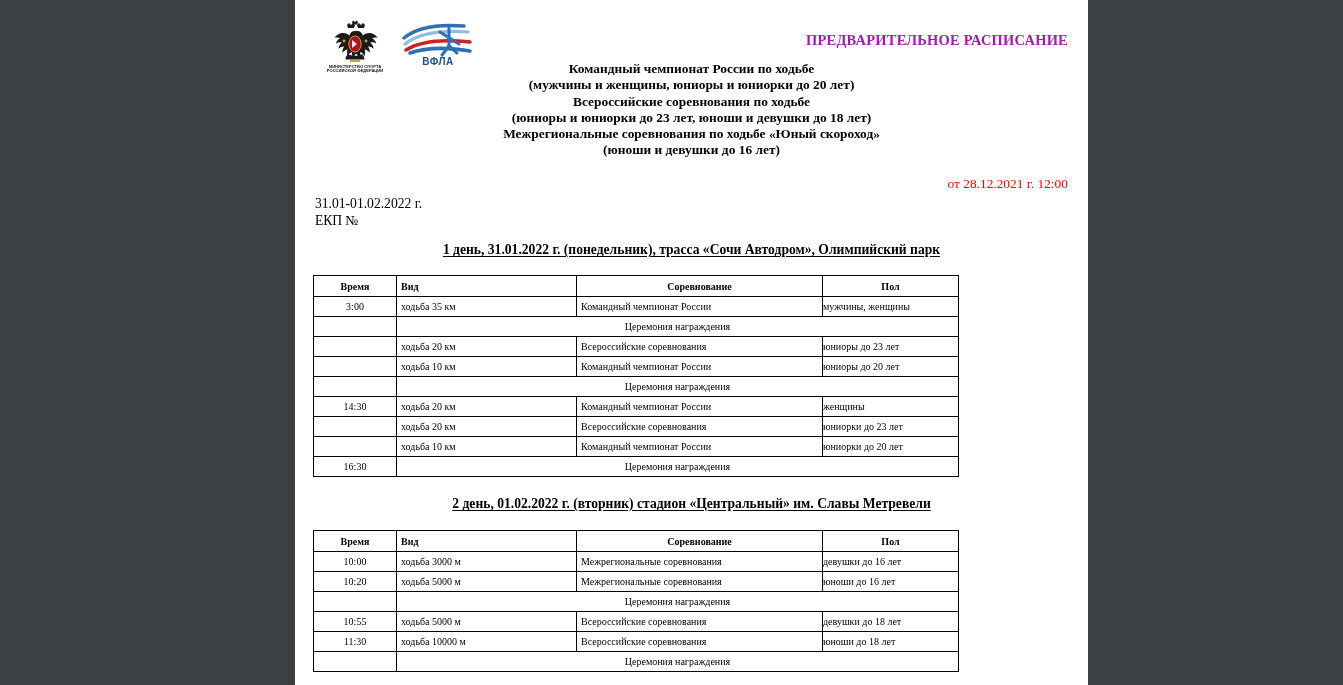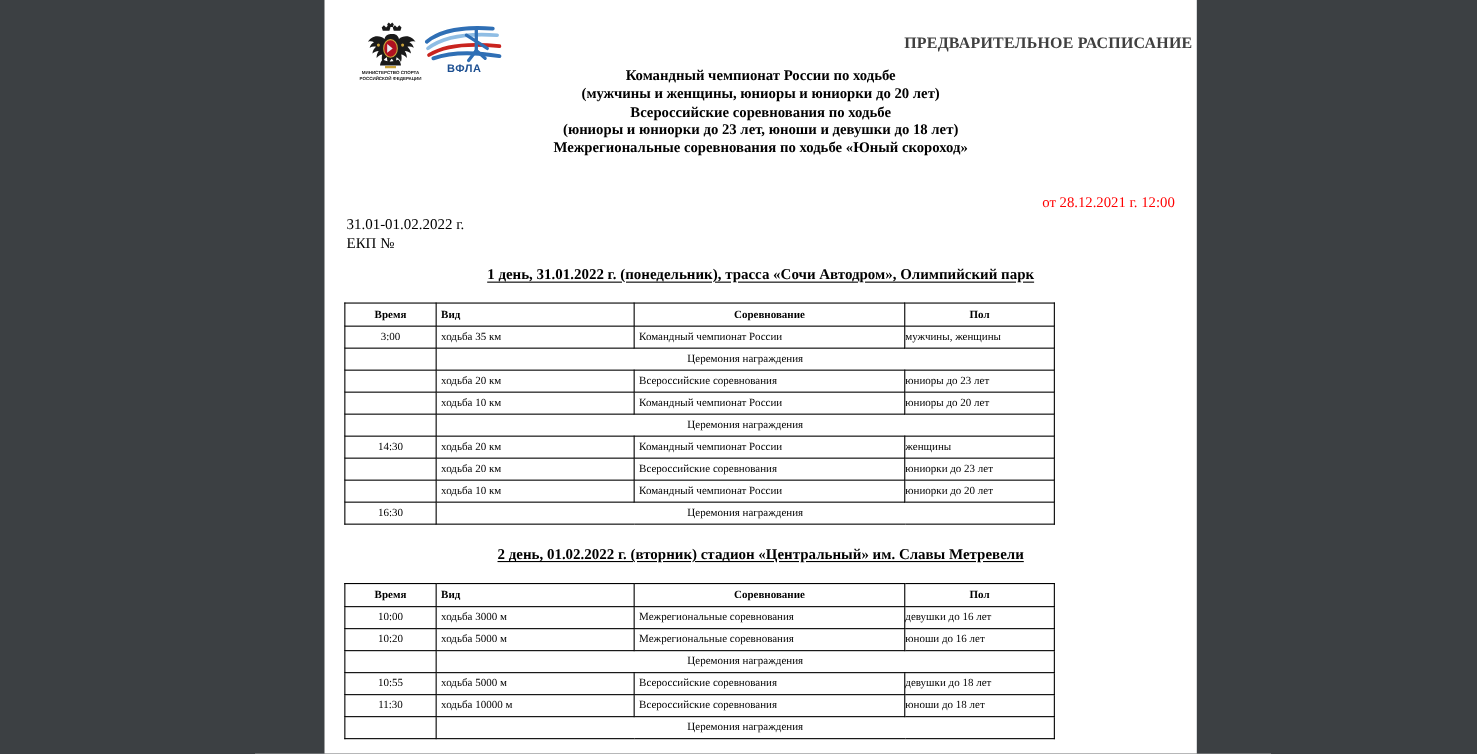--- a/index.html
+++ b/index.html
@@ -47,43 +47,44 @@
     width: 100%;
     height: 56px;
   }
 
   .logos {
     position: absolute;
     left: 29px;
     top: 2px;
     display: flex;
     align-items: flex-start;
+    gap: 16px;
   }
 
   .logo-minsport {
     width: 62px;
     height: 54px;
     display: block;
   }
 
   .logo-vfla {
     width: 72px;
     height: 46px;
     display: block;
     margin-top: 2px;
   }
 
   .doc-kind {
     position: absolute;
-    right: 4px;
+    right: 20px;
     top: 14px;
     font-size: 14.5px;
     font-weight: bold;
     letter-spacing: 0.2px;
-    color: #404040;
+    color: #a21caf;
     white-space: nowrap;
   }
 
   
   .title-block {
     position: absolute;
     left: 0;
     top: 61px;
     width: 100%;
     text-align: center;
@@ -235,20 +236,21 @@
 
         <div class="doc-kind">ПРЕДВАРИТЕЛЬНОЕ РАСПИСАНИЕ</div>
       </div>
 
       <div class="title-block">
         <div>Командный чемпионат России по ходьбе</div>
         <div>(мужчины и женщины, юниоры и юниорки  до 20 лет)</div>
         <div>Всероссийские соревнования по ходьбе</div>
         <div>(юниоры и юниорки  до 23 лет, юноши и девушки до 18 лет)</div>
         <div>Межрегиональные соревнования по ходьбе «Юный скороход»</div>
+        <div>(юноши и девушки до 16 лет)</div>
       </div>
 
       <div class="red-date">от 28.12.2021 г. 12:00</div>
 
       <div class="left-meta">
         <div>31.01-01.02.2022 г.</div>
         <div>ЕКП №</div>
       </div>
 
       <div class="day-heading" id="day1-heading">

